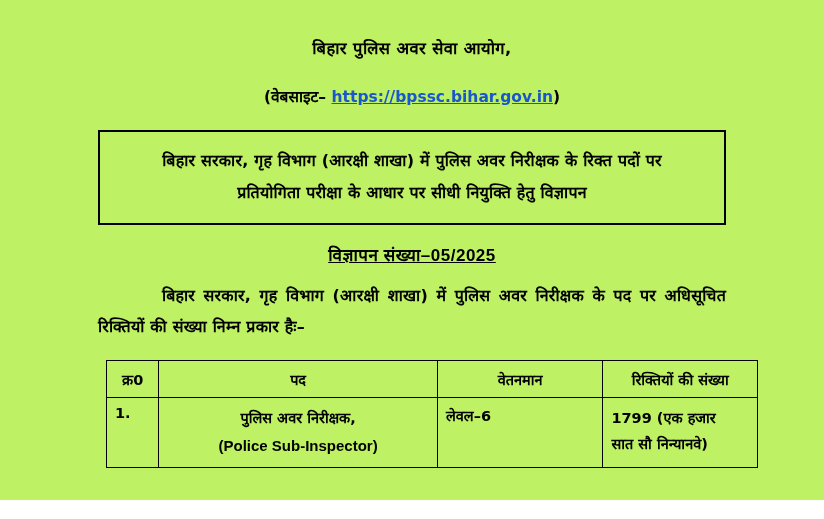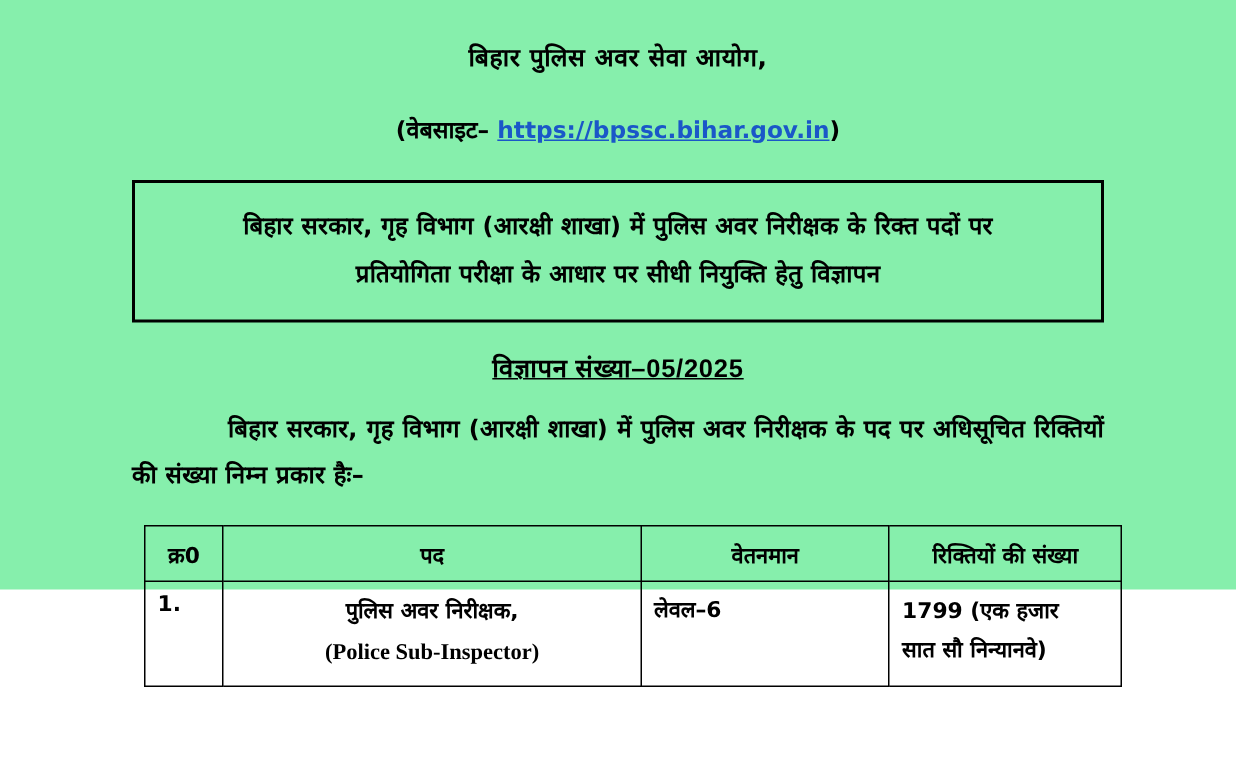--- a/index.html
+++ b/index.html
@@ -10,24 +10,24 @@
   body {
     width: 824px;
     height: 519px;
     overflow: hidden;
     font-family: "Liberation Serif", serif;
     color: #000000;
   }
   .page {
     position: relative;
     width: 824px;
-    height: 393px;
-    background: #86efac;
+    height: 500px;
+    background: #bef264;
     box-sizing: border-box;
-    padding: 0;
+    padding: 10px;
   }
   .header-block {
     text-align: center;
     padding-top: 24px;
   }
   .header-line {
     font-family: "DejaVu Sans", sans-serif;
     font-size: 16.5px;
     font-weight: 700;
     letter-spacing: 0.4px;
@@ -98,21 +98,21 @@
     font-size: 14.5px;
     padding: 8px 6px;
   }
   col.c0 { width: 48px; }
   col.c1 { width: 256px; }
   col.c2 { width: 152px; }
   col.c3 { width: 142px; }
   td.sl { text-align: left; padding-left: 10px; }
   td.post { text-align: center; line-height: 1.85; }
   td.post .eng {
-    font-family: Liberation Serif, serif;
+    font-family: Liberation Sans, sans-serif;
     font-weight: 700;
     font-size: 15px;
   }
   td.level { text-align: left; padding-left: 10px; }
   td.count { text-align: left; line-height: 1.8; padding-left: 10px; }
 </style>
 </head>
 <body>
 
 <div class="page">

